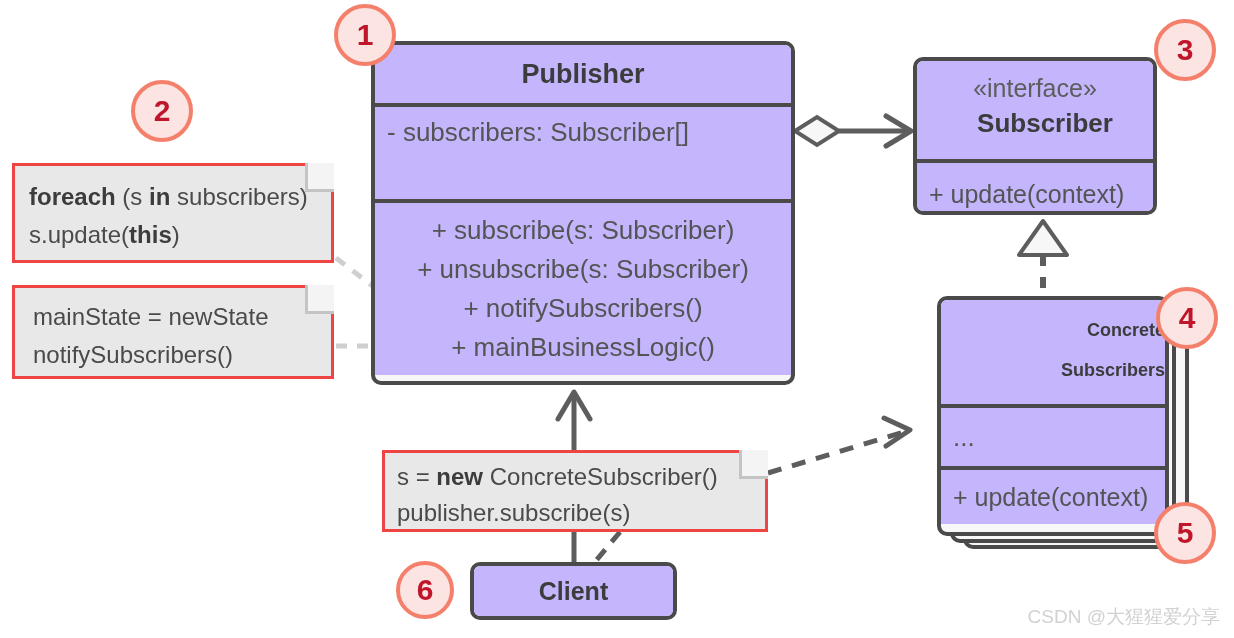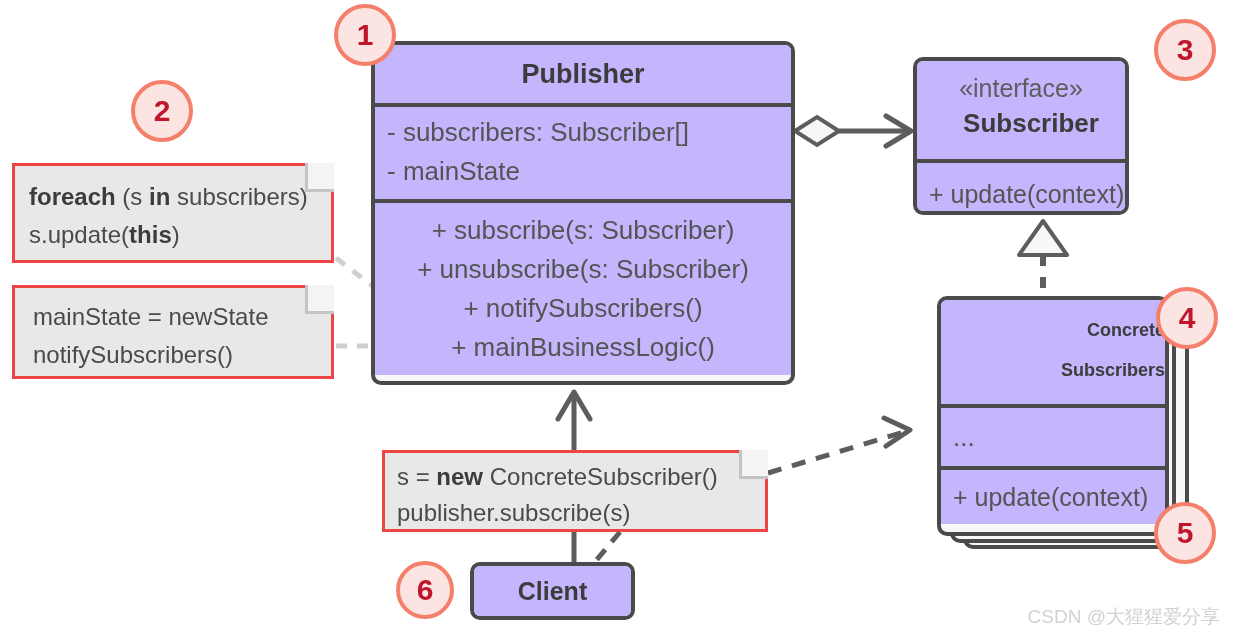--- a/index.html
+++ b/index.html
@@ -75,21 +75,21 @@
   }
   #publisher-ops {
     padding-top: 8px;
     text-align: center;
   }
 
   
   #subscriber {
     left: 913px;
     top: 57px;
-    width: 216px;
+    width: 244px;
     height: 158px;
   }
   #subscriber-head {
     height: 98px;
     padding: 10px 0 0 0;
   }
   #subscriber .uml-stereotype {
     font-size: 25px;
     line-height: 34px;
   }
@@ -138,21 +138,21 @@
   #concrete-ops .uml-member {
     font-size: 25px;
     line-height: 54px;
   }
   #concrete-ops { padding: 0 12px; }
 
   
   #client {
     left: 470px;
     top: 562px;
-    width: 165px;
+    width: 207px;
     height: 58px;
   }
   #client .uml-title {
     font-size: 25px;
     line-height: 50px;
     height: 50px;
     padding: 0;
   }
 
   
@@ -280,21 +280,20 @@
     </g>
     <g>
       <line x1="336" y1="346" x2="378" y2="346" stroke="#cfcfcf" stroke-width="5" stroke-dasharray="11,10"></line>
     </g>
   </svg>
 
   <div class="uml-box" id="publisher">
     <div class="uml-compartment uml-title">Publisher</div>
     <div class="uml-compartment" id="publisher-attrs">
       <div class="uml-member">- subscribers: Subscriber[]</div>
-      <div class="uml-member">- mainState</div>
     </div>
     <div class="uml-compartment" id="publisher-ops">
       <div class="uml-member">+ subscribe(s: Subscriber)</div>
       <div class="uml-member">+ unsubscribe(s: Subscriber)</div>
       <div class="uml-member">+ notifySubscribers()</div>
       <div class="uml-member">+ mainBusinessLogic()</div>
     </div>
   </div>
 
   <div class="uml-box" id="subscriber">

